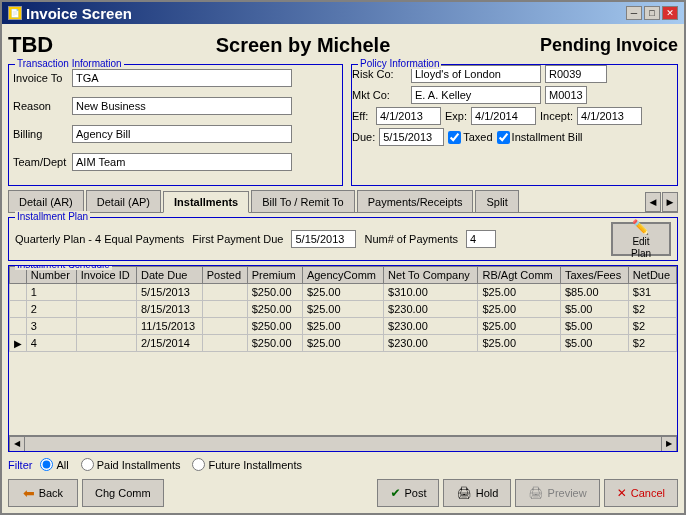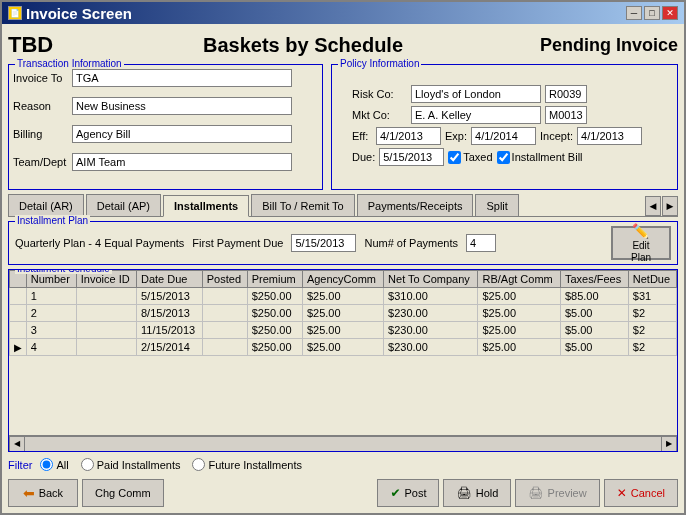--- a/index.html
+++ b/index.html
@@ -113,21 +113,21 @@
     .transaction-info {
       flex: 1;
       border: 1px solid #0000cc;
       padding: 4px;
       position: relative;
     }
     
     .policy-info {
       flex: 1;
       border: 1px solid #0000cc;
-      padding: 20px;
+      padding: 0;
       position: relative;
     }
     
     .section-label {
       position: absolute;
       top: -7px;
       left: 6px;
       background: #ece9d8;
       padding: 0 2px;
       color: #0000cc;
@@ -428,21 +428,21 @@
       <div class="title-btn">─</div>
       <div class="title-btn">□</div>
       <div class="title-btn close">✕</div>
     </div>
   </div>
 
   <div class="content">
 
     <div class="header-row">
       <div class="header-tbd">TBD</div>
-      <div class="header-company">Baskets by Schedule</div>
+      <div class="header-company">Screen by Michele</div>
       <div class="header-status">Pending Invoice</div>
     </div>
 
     <div class="info-section">
 
       <div class="transaction-info">
         <span class="section-label">Transaction Information</span>
 
         <div class="form-row">
           <span class="form-label">Invoice To</span>
@@ -464,21 +464,21 @@
           <input class="form-input input-full" type="text" value="AIM Team" style="">
         </div>
       </div>
 
       <div class="policy-info">
         <span class="section-label">Policy Information</span>
 
         <div class="policy-row">
           <span class="form-label">Risk Co:</span>
           <input class="form-input" style="width: 130px;" type="text" value="Lloyd's of London">
-          <input class="form-input" style="width: 42px;" type="text" value="R0039">
+          <input class="form-input" style="width: 62px;" type="text" value="R0039">
         </div>
 
         <div class="policy-row">
           <span class="form-label">Mkt Co:</span>
           <input class="form-input" style="width: 130px;" type="text" value="E. A. Kelley">
           <input class="form-input" style="width: 42px;" type="text" value="M0013">
         </div>
 
         <div class="eff-row">
           <span class="form-label" style="min-width:20px">Eff:</span>

